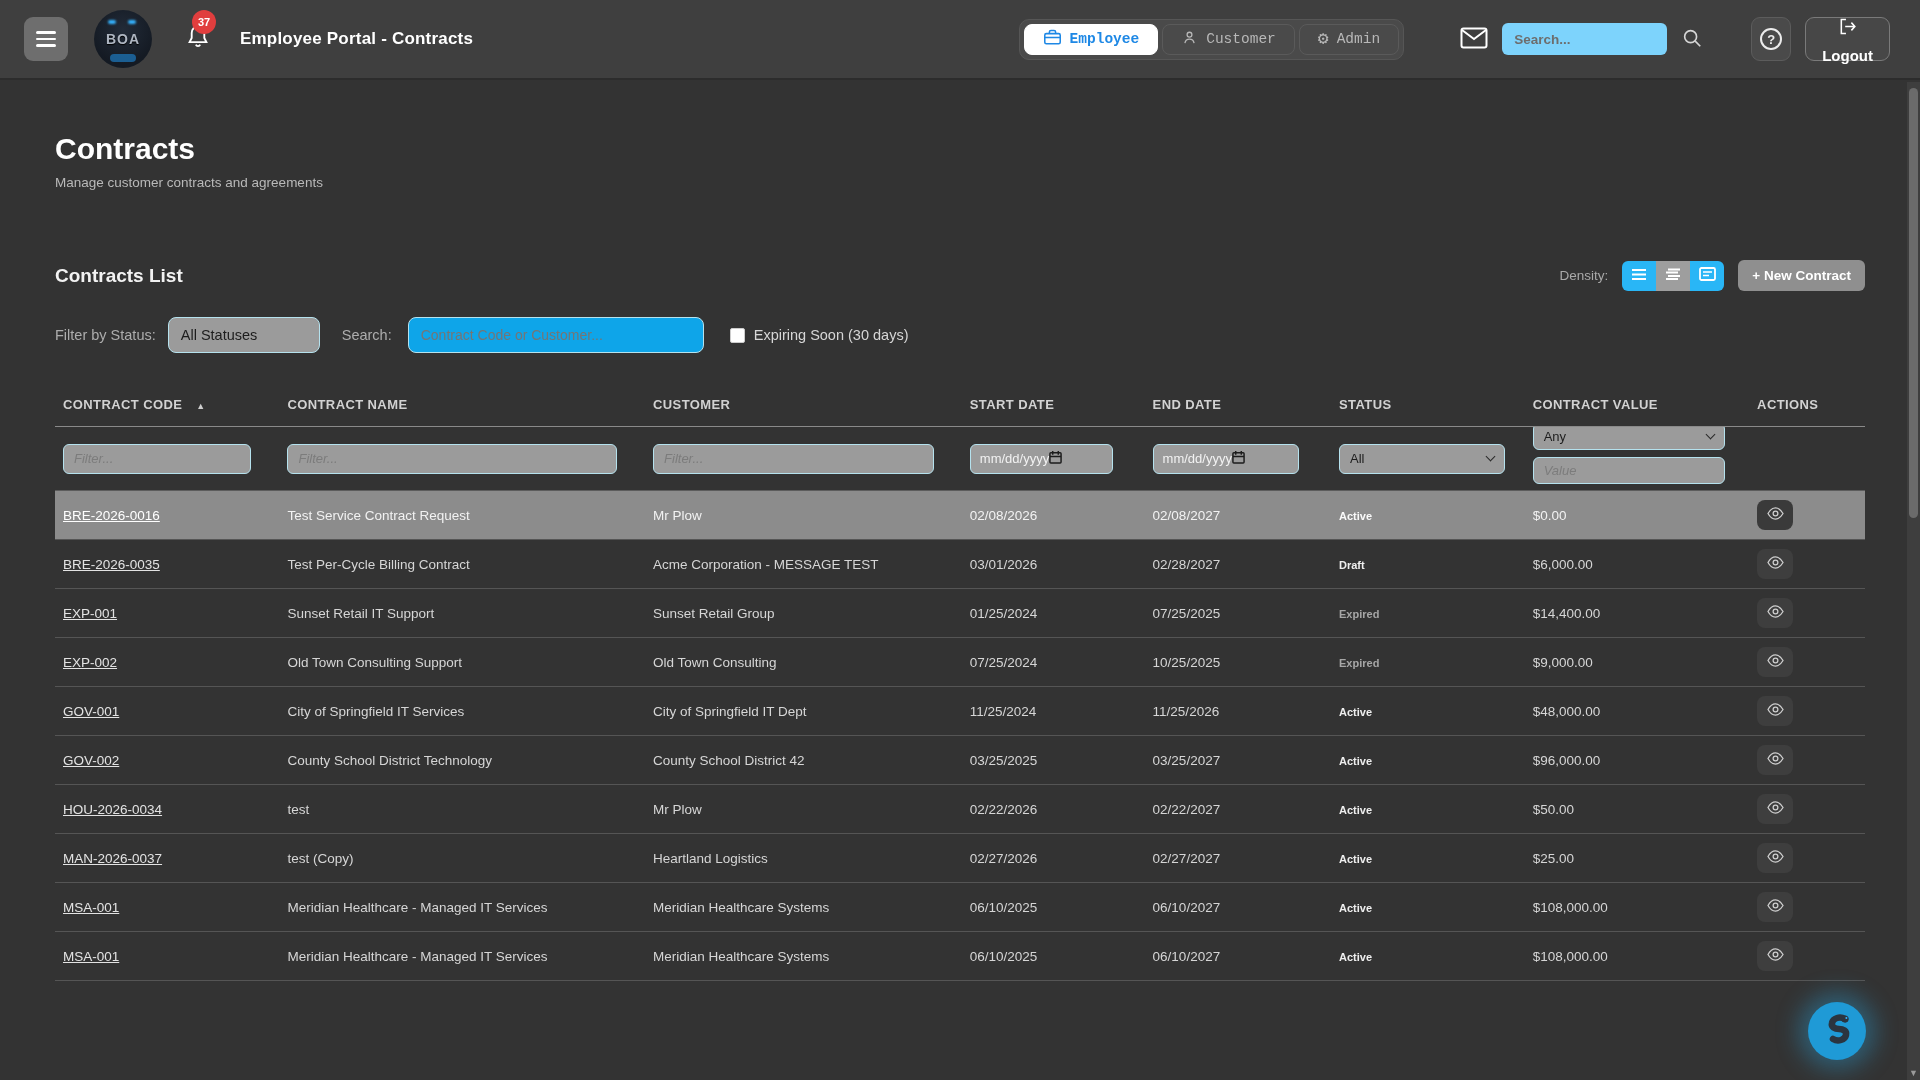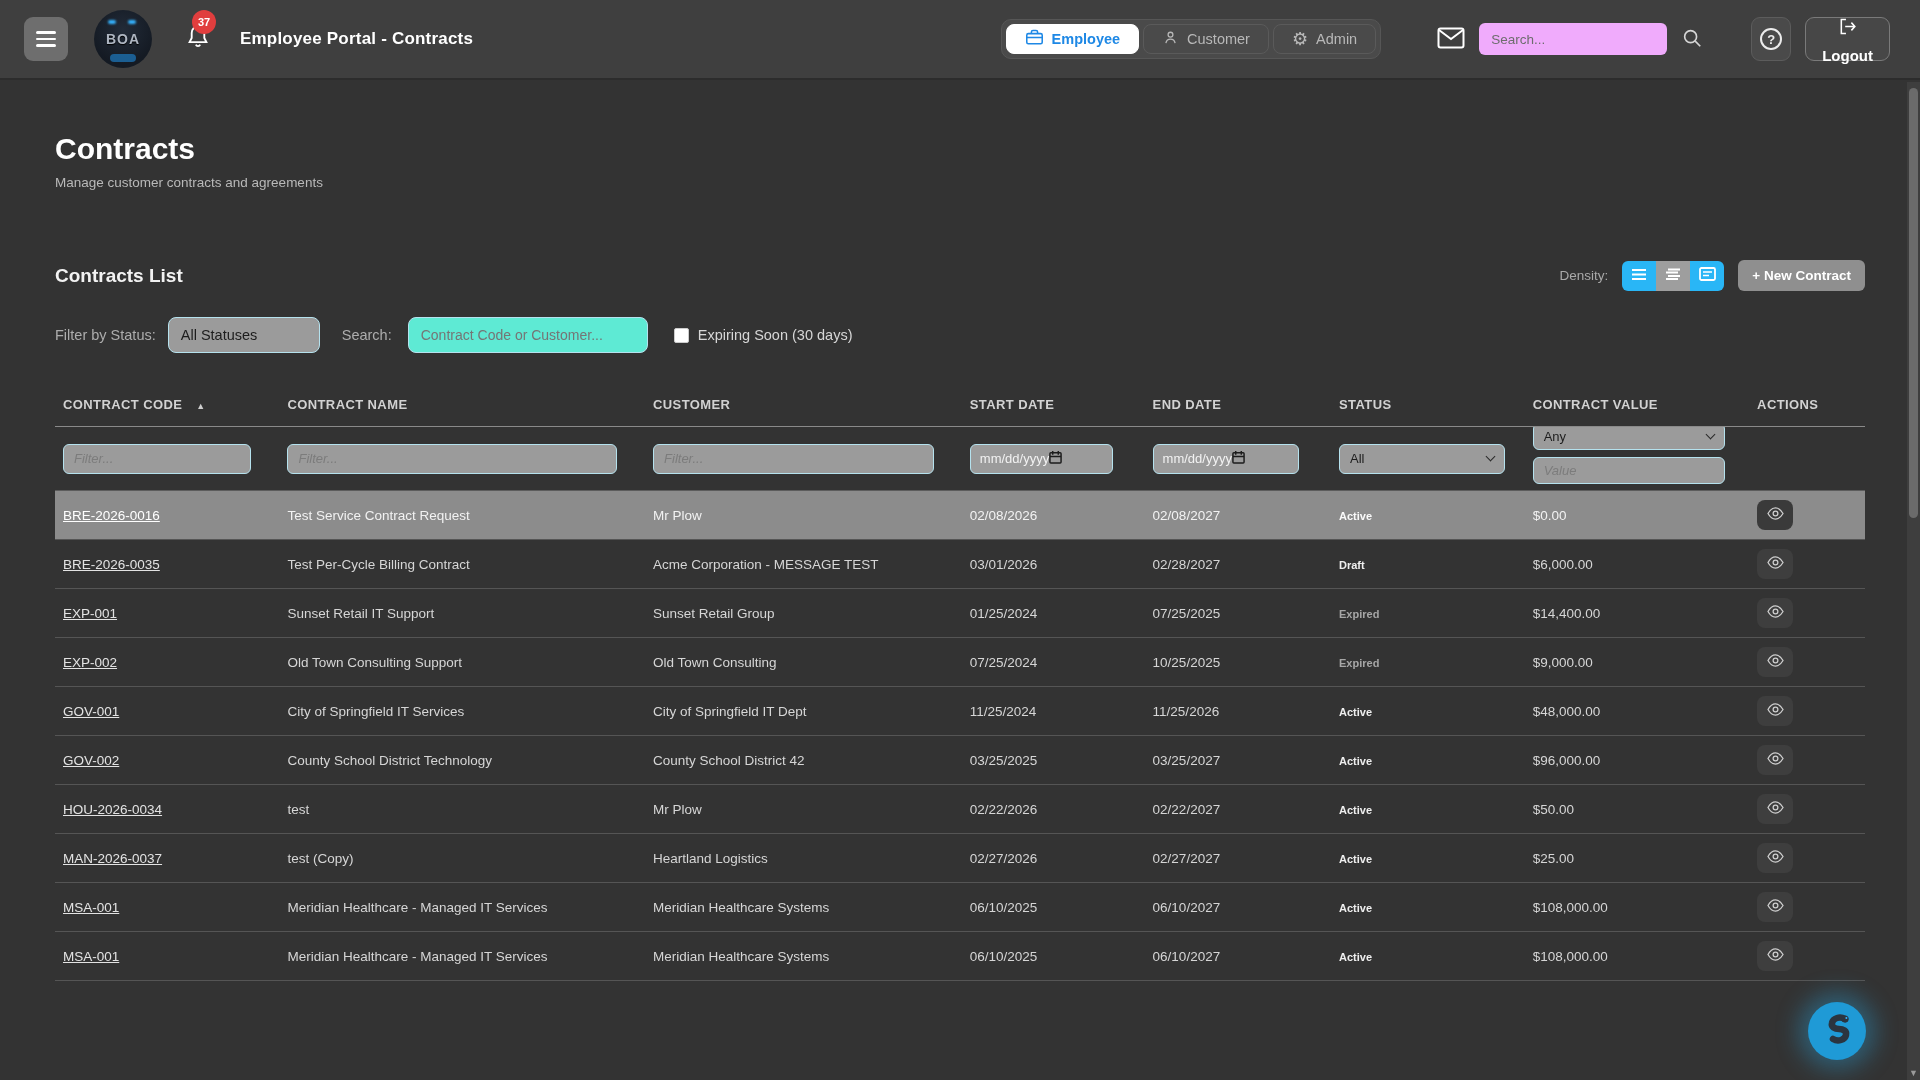--- a/index.html
+++ b/index.html
@@ -22,26 +22,26 @@
     text-shadow:0 1px 1px #000; z-index:1; }
   .bell-wrap { position:relative; margin-left:16px; }
   .badge { position:absolute; top:-12px; left:8px; background:#e03e3e; color:#fff;
     font-size:11px; font-weight:bold; min-width:24px; height:24px; border-radius:12px;
     display:flex; align-items:center; justify-content:center; padding:0 4px; }
   .nav-title { color:#ffffff; font-size:17px; font-weight:bold; margin-left:12px; letter-spacing:.2px; }
 
   .segmented { margin-left:auto; display:flex; background:#4a4a4a; border:1px solid #565656;
     border-radius:10px; padding:4px; gap:4px; }
   .seg-btn { display:flex; align-items:center; gap:8px; padding:4px 18px; border-radius:8px;
-    background:transparent; border:1px solid #5a5a5a; color:#b8b8b8; font-size:14.5px; cursor:pointer; }
+    background:transparent; border:1px solid #5a5a5a; color:#b8b8b8; font-size:14.5px; cursor:pointer;font-family:Liberation Mono, monospace; }
   .seg-btn.active { background:#ffffff; border-color:#ffffff; color:#1e88e5; font-weight:bold; }
 
   .nav-right { display:flex; align-items:center; gap:14px; margin-left:40px; }
-  .nav-search { width:188px; height:32px; background:#f0abfc; border:none; border-radius:6px;
-    padding:0 12px; font-size:13.5px; color:#222; outline:none; }
+  .nav-search { width:165px; height:32px; background:#7dd3fc; border:none; border-radius:6px;
+    padding:0 12px; font-size:13.5px; color:#222; outline:none;font-weight:bold; }
   .nav-search::placeholder { color:#6d6d6d; }
   .icon-btn { background:none; border:none; cursor:pointer; display:flex; align-items:center; }
   .help-btn { width:40px; height:44px; background:#4a4a4a; border:1px solid #5c5c5c; border-radius:9px;
     display:flex; align-items:center; justify-content:center; cursor:pointer; }
   .help-circle { width:22px; height:22px; border:2px solid #ececec; border-radius:50%; color:#ececec;
     font-size:13px; font-weight:bold; display:flex; align-items:center; justify-content:center; }
   .logout-btn { display:flex; align-items:center; gap:9px; height:44px; padding:0 16px;
     background:#474747; border:1px solid #7a7a7a; border-radius:9px; color:#ffffff;
     font-size:15px; font-weight:bold; cursor:pointer;flex-direction:column; }
 
@@ -59,21 +59,21 @@
     justify-content:center; cursor:pointer; background:#9e9e9e; }
   .density-btn.active { background:#29b6f6; }
   .new-contract-btn { background:#8f8f8f; color:#ffffff; font-weight:bold; font-size:13.5px;
     border:none; border-radius:6px; padding:8px 14px; cursor:pointer; }
 
   .filter-bar { display:flex; align-items:center; margin-top:26px; gap:12px; }
   .filter-label { color:#adadad; font-size:14.5px; }
   .gray-select { position:relative; width:152px; height:36px; background:#9b9b9b;
     border:1.5px solid #b5e2ee; border-radius:8px; display:flex; align-items:center;
     padding:0 12px; font-size:14.5px; color:#1d1d1d; cursor:pointer; }
-  .list-search { width:240px; height:36px; background:#5eead4; border:1.5px solid #b5e2ee;
+  .list-search { width:296px; height:36px; background:#0ea5e9; border:1.5px solid #b5e2ee;
     border-radius:8px; padding:0 12px; font-size:14px; color:#1d1d1d; outline:none; margin-left:4px; }
   .list-search::placeholder { color:#757575; }
   .expiring-wrap { display:flex; align-items:center; gap:9px; margin-left:14px; }
   .expiring-wrap input[type=checkbox] { appearance:none; width:15px; height:15px; background:#ffffff;
     border:1px solid #ccc; border-radius:2px; cursor:pointer; }
   .expiring-label { color:#d6d6d6; font-size:14.5px; }
 
   
   table { width:100%; border-collapse:collapse; margin-top:44px; table-layout:fixed; }
   th { text-align:left; color:#d2d2d2; font-size:13px; font-weight:bold; letter-spacing:.4px;

